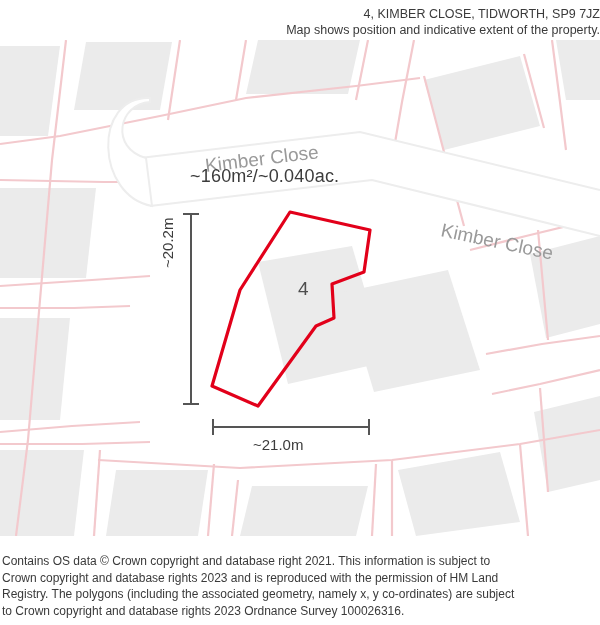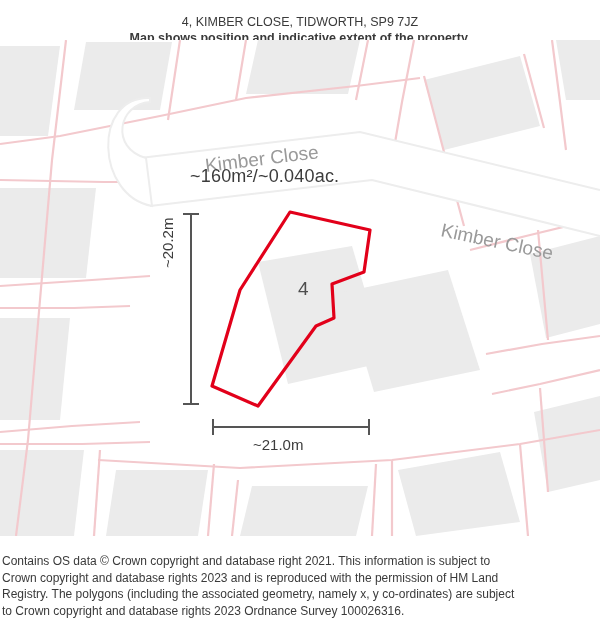--- a/index.html
+++ b/index.html
@@ -17,33 +17,32 @@
   .page {
     position: relative;
     width: 600px;
     height: 625px;
   }
   .header {
     position: absolute;
     top: 0;
     left: 0;
     width: 600px;
-    text-align: center;
-    padding-top: 14px;
+    text-align: right;
+    padding-top: 6px;
   }
   .header .title {
     font-size: 12.5px;
     color: #3a3a3a;
     line-height: 16px;
   }
   .header .subtitle {
     font-size: 12.5px;
     color: #3a3a3a;
     line-height: 16px;
-    font-weight: bold;
   }
   .map {
     position: absolute;
     top: 40px;
     left: 0;
     width: 600px;
     height: 496px;
     background: #ffffff;
     overflow: hidden;
   }

